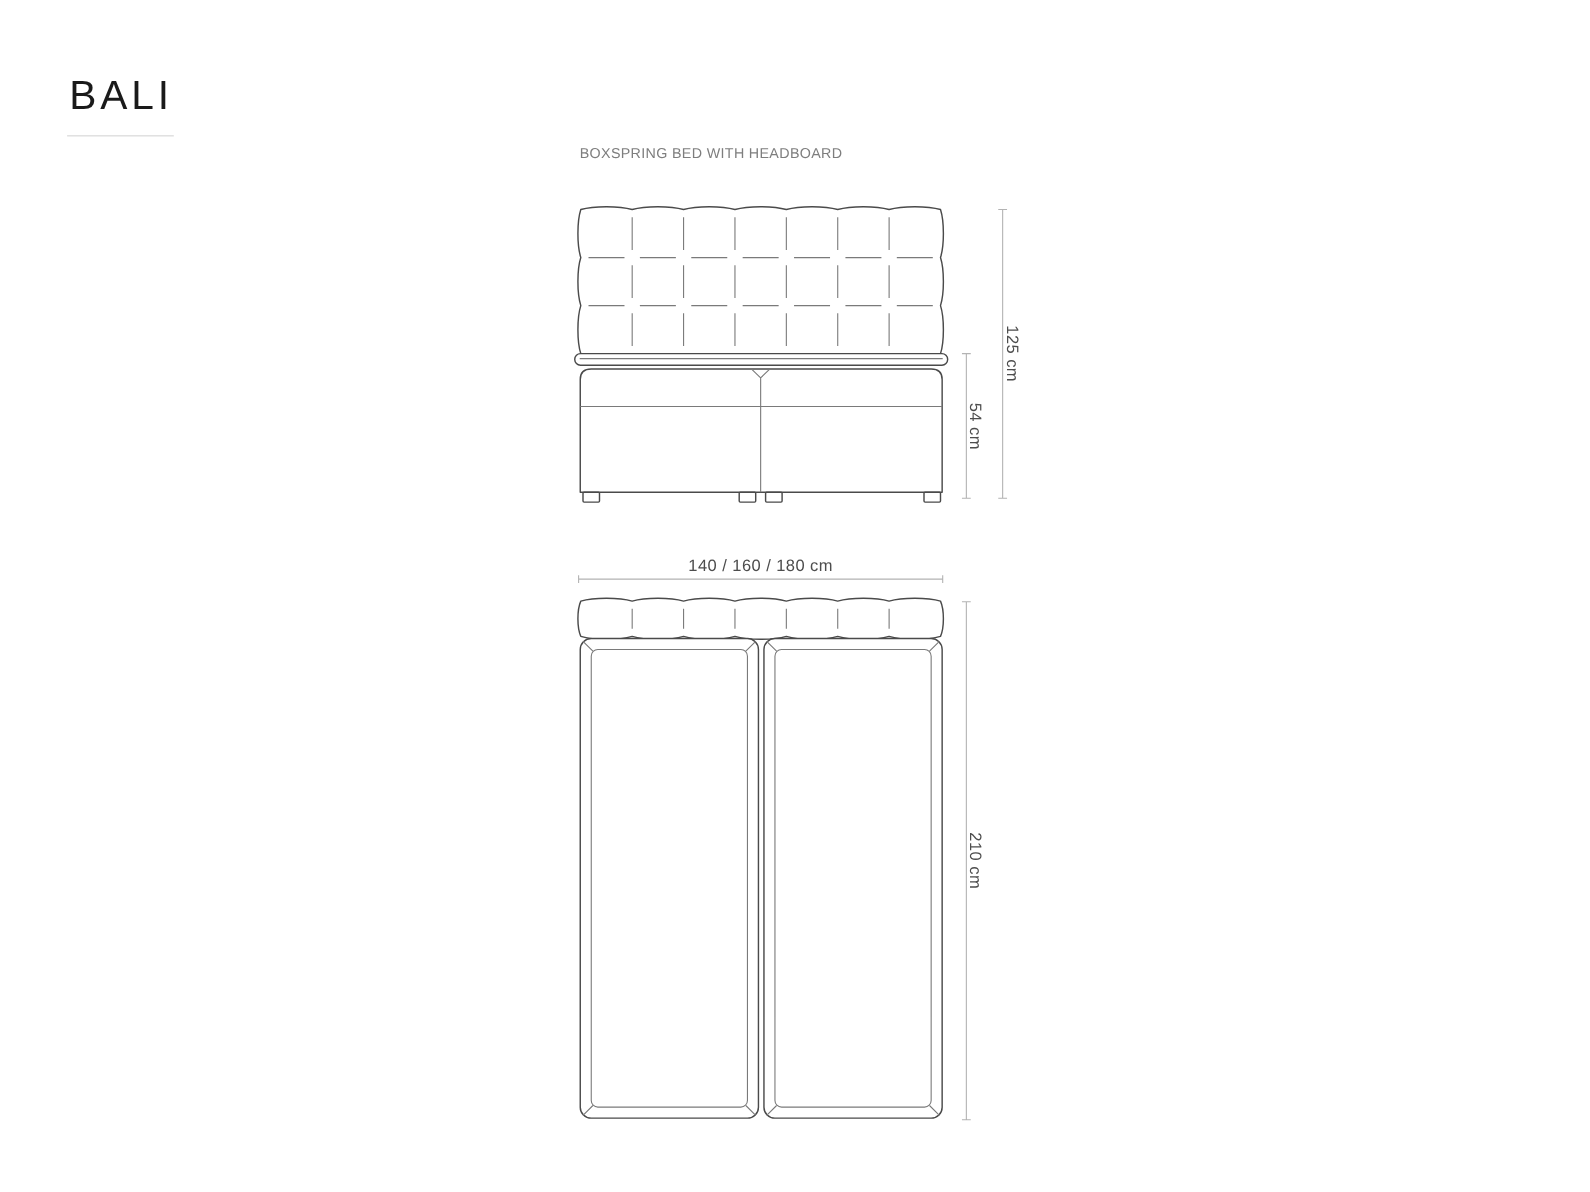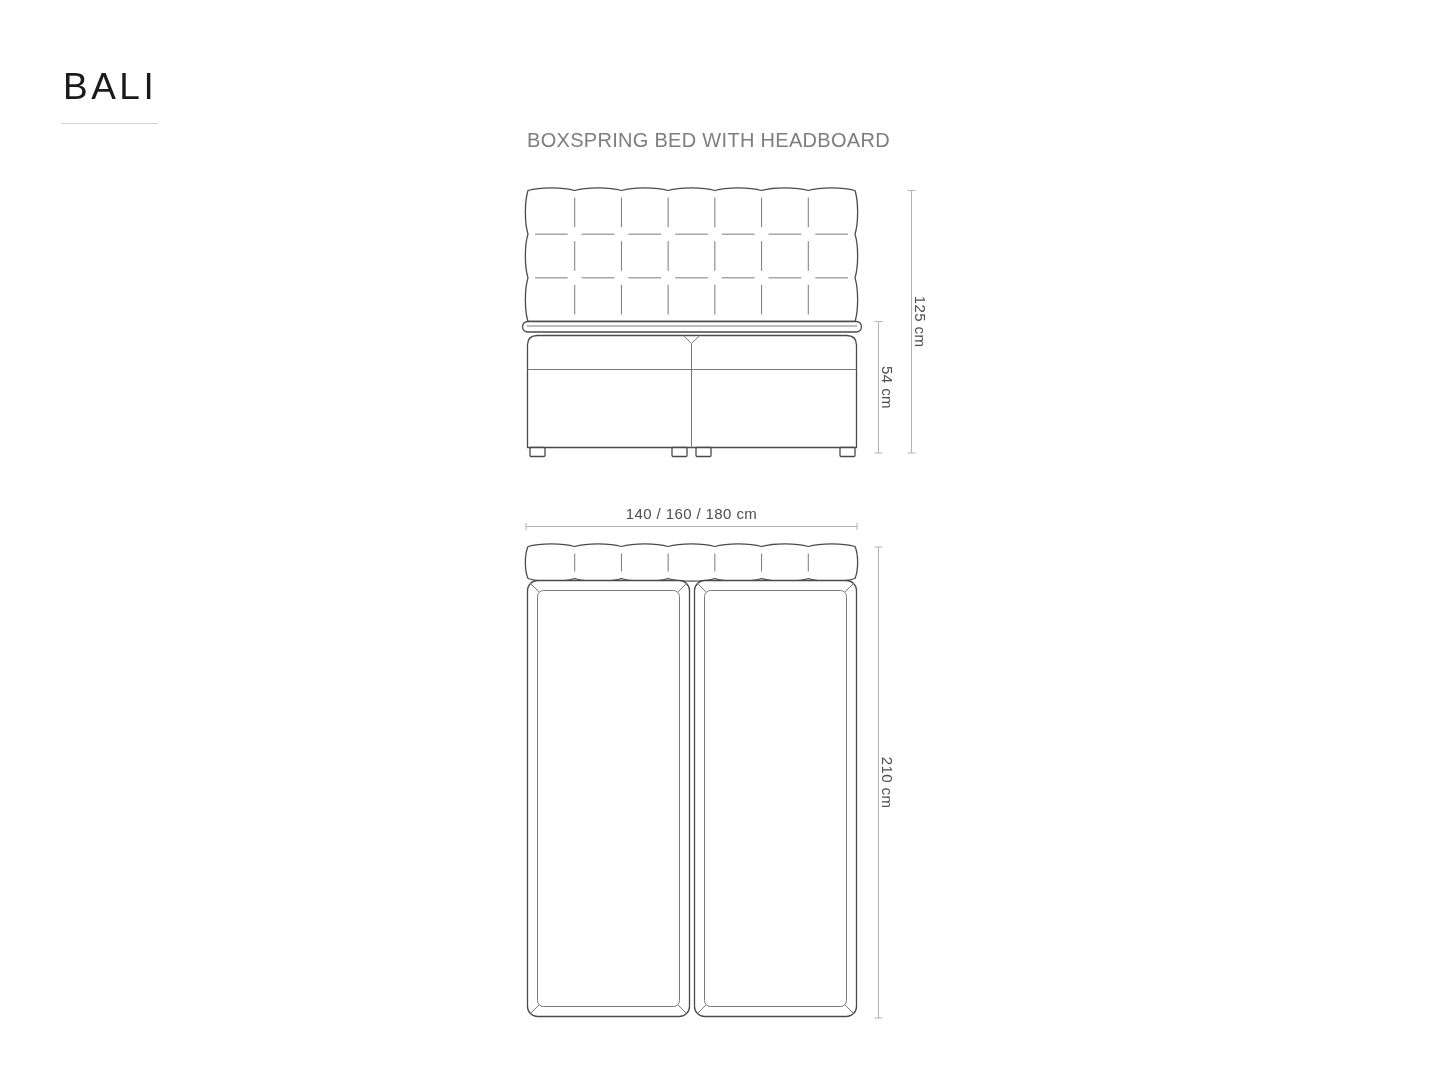--- a/index.html
+++ b/index.html
@@ -17,21 +17,21 @@
     position:relative;width:1181px;height:1084px;background:var(--c-bg);
     font-family:"Liberation Sans",sans-serif;overflow:hidden;
   }
   .title-block{position:absolute;left:63px;top:68px;}
   .page-title{
     margin:0;font-size:37px;font-weight:400;letter-spacing:3.5px;
     color:var(--c-title);line-height:38px;
   }
   .title-rule{position:absolute;left:61px;top:123px;width:97px;height:1px;background:var(--c-rule);}
   .subtitle{
-    position:absolute;left:527px;top:132px;font-size:20px;letter-spacing:0.3px;
+    position:absolute;left:527px;top:132px;font-size:13px;letter-spacing:0.3px;
     color:var(--c-subtitle);line-height:16px;
   }
   svg{position:absolute;left:0;top:0;}
   .outline{fill:#ffffff;stroke:var(--c-outline);stroke-width:1.3;stroke-linejoin:round;}
   .line-mid{fill:none;stroke:var(--c-inner);stroke-width:1;}
   .line-thin{fill:none;stroke:var(--c-inner);stroke-width:1;}
   .dim{fill:none;stroke:var(--c-dimline);stroke-width:1;}
   .dim-text{
     fill:var(--c-dimtext);font-family:"Liberation Sans",sans-serif;
     font-size:15px;letter-spacing:0.4px;

